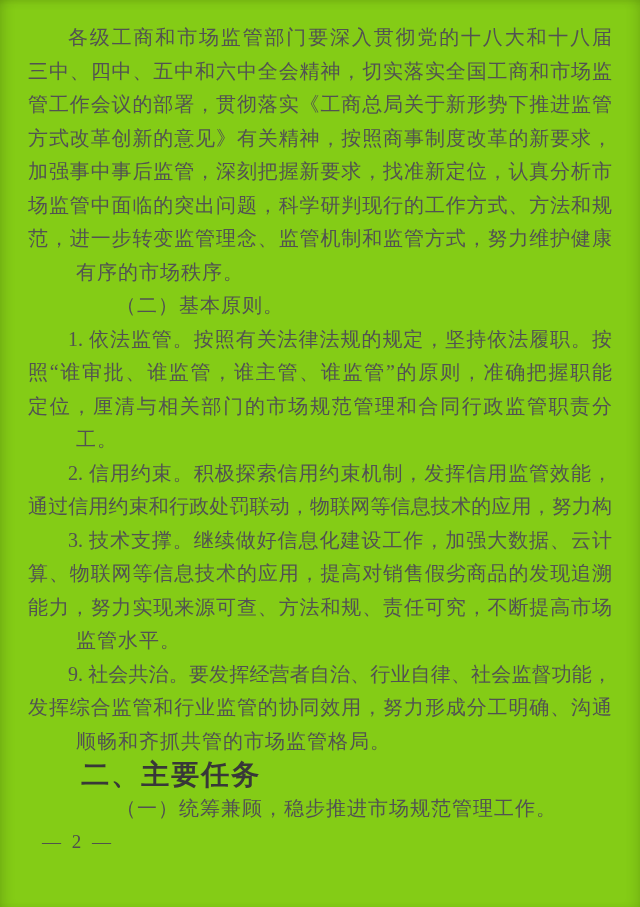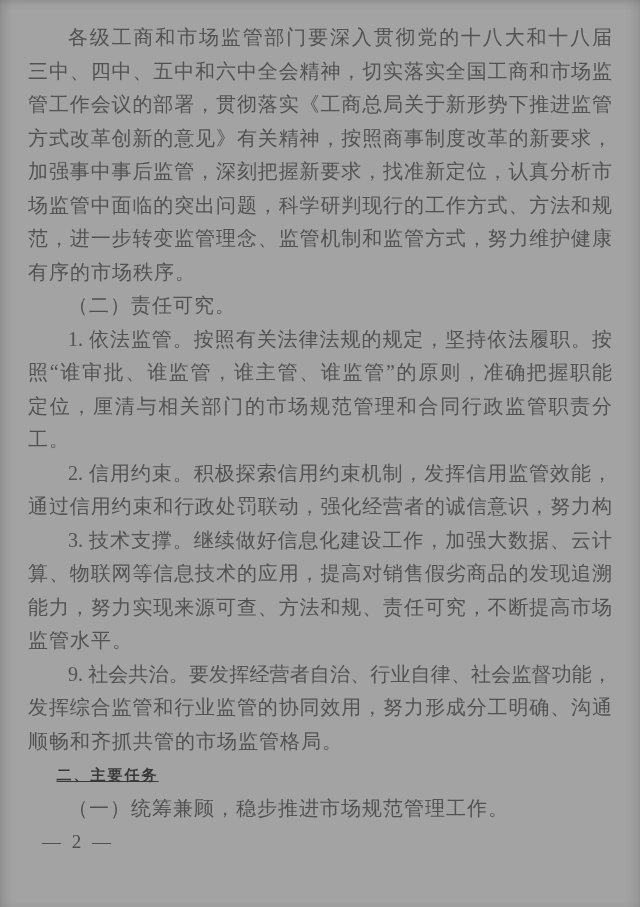--- a/index.html
+++ b/index.html
@@ -10,21 +10,21 @@
     width: 640px;
     height: 907px;
     overflow: hidden;
     background: #ffffff;
   }
   .page {
     position: relative;
     width: 640px;
     height: 907px;
     box-sizing: border-box;
-    background: #a3a3a3;
+    background: #84cc16;
     
     box-shadow:
       inset 10px 0 14px -8px rgba(0,0,0,0.18),
       inset -10px 0 14px -8px rgba(0,0,0,0.14),
       inset 0 8px 10px -6px rgba(0,0,0,0.10);
     font-family: "Liberation Serif", "DejaVu Serif", serif;
     color: #525252;
   }
   .content {
     padding: 21px 28px 0 28px;
@@ -38,34 +38,34 @@
   
   .j {
     text-align: justify;
     text-align-last: justify;
   }
   
   .end {
     text-align: left;
     text-align-last: left;
     letter-spacing: 1px;
+    margin-left: 48px;
   }
   
   .ind {
     text-indent: 2em;
   }
   
   .heading {
     font-family: "Liberation Sans", "DejaVu Sans", sans-serif;
     font-weight: bold;
     color: #383838;
-    font-size: 15px;
+    font-size: 28px;
     letter-spacing: 2px;
     text-indent: 1.9em;
-    text-decoration: underline;
   }
   .pagenum {
     height: 33.5px;
     line-height: 33.5px;
     font-size: 19px;
     letter-spacing: 3px;
     padding-left: 14px;
     color: #4e4e4e;
   }
 </style>
@@ -75,27 +75,27 @@
 <div class="page">
   <div class="content">
     <div class="l j ind">各级工商和市场监管部门要深入贯彻党的十八大和十八届</div>
     <div class="l j">三中、四中、五中和六中全会精神，切实落实全国工商和市场监</div>
     <div class="l j">管工作会议的部署，贯彻落实《工商总局关于新形势下推进监管</div>
     <div class="l j">方式改革创新的意见》有关精神，按照商事制度改革的新要求，</div>
     <div class="l j">加强事中事后监管，深刻把握新要求，找准新定位，认真分析市</div>
     <div class="l j">场监管中面临的突出问题，科学研判现行的工作方式、方法和规</div>
     <div class="l j">范，进一步转变监管理念、监管机制和监管方式，努力维护健康</div>
     <div class="l end">有序的市场秩序。</div>
-    <div class="l end ind">（二）责任可究。</div>
+    <div class="l end ind">（二）基本原则。</div>
     <div class="l j ind">1. 依法监管。按照有关法律法规的规定，坚持依法履职。按</div>
     <div class="l j">照“谁审批、谁监管，谁主管、谁监管”的原则，准确把握职能</div>
     <div class="l j">定位，厘清与相关部门的市场规范管理和合同行政监管职责分</div>
     <div class="l end">工。</div>
     <div class="l j ind">2. 信用约束。积极探索信用约束机制，发挥信用监管效能，</div>
-    <div class="l j">通过信用约束和行政处罚联动，强化经营者的诚信意识，努力构</div>
+    <div class="l j">通过信用约束和行政处罚联动，物联网等信息技术的应用，努力构</div>
     <div class="l j ind">3. 技术支撑。继续做好信息化建设工作，加强大数据、云计</div>
     <div class="l j">算、物联网等信息技术的应用，提高对销售假劣商品的发现追溯</div>
     <div class="l j">能力，努力实现来源可查、方法和规、责任可究，不断提高市场</div>
     <div class="l end">监管水平。</div>
     <div class="l j ind">9. 社会共治。要发挥经营者自治、行业自律、社会监督功能，</div>
     <div class="l j">发挥综合监管和行业监管的协同效用，努力形成分工明确、沟通</div>
     <div class="l end">顺畅和齐抓共管的市场监管格局。</div>
     <div class="l heading">二、主要任务</div>
     <div class="l end ind">（一）统筹兼顾，稳步推进市场规范管理工作。</div>
     <div class="pagenum">— 2 —</div>

